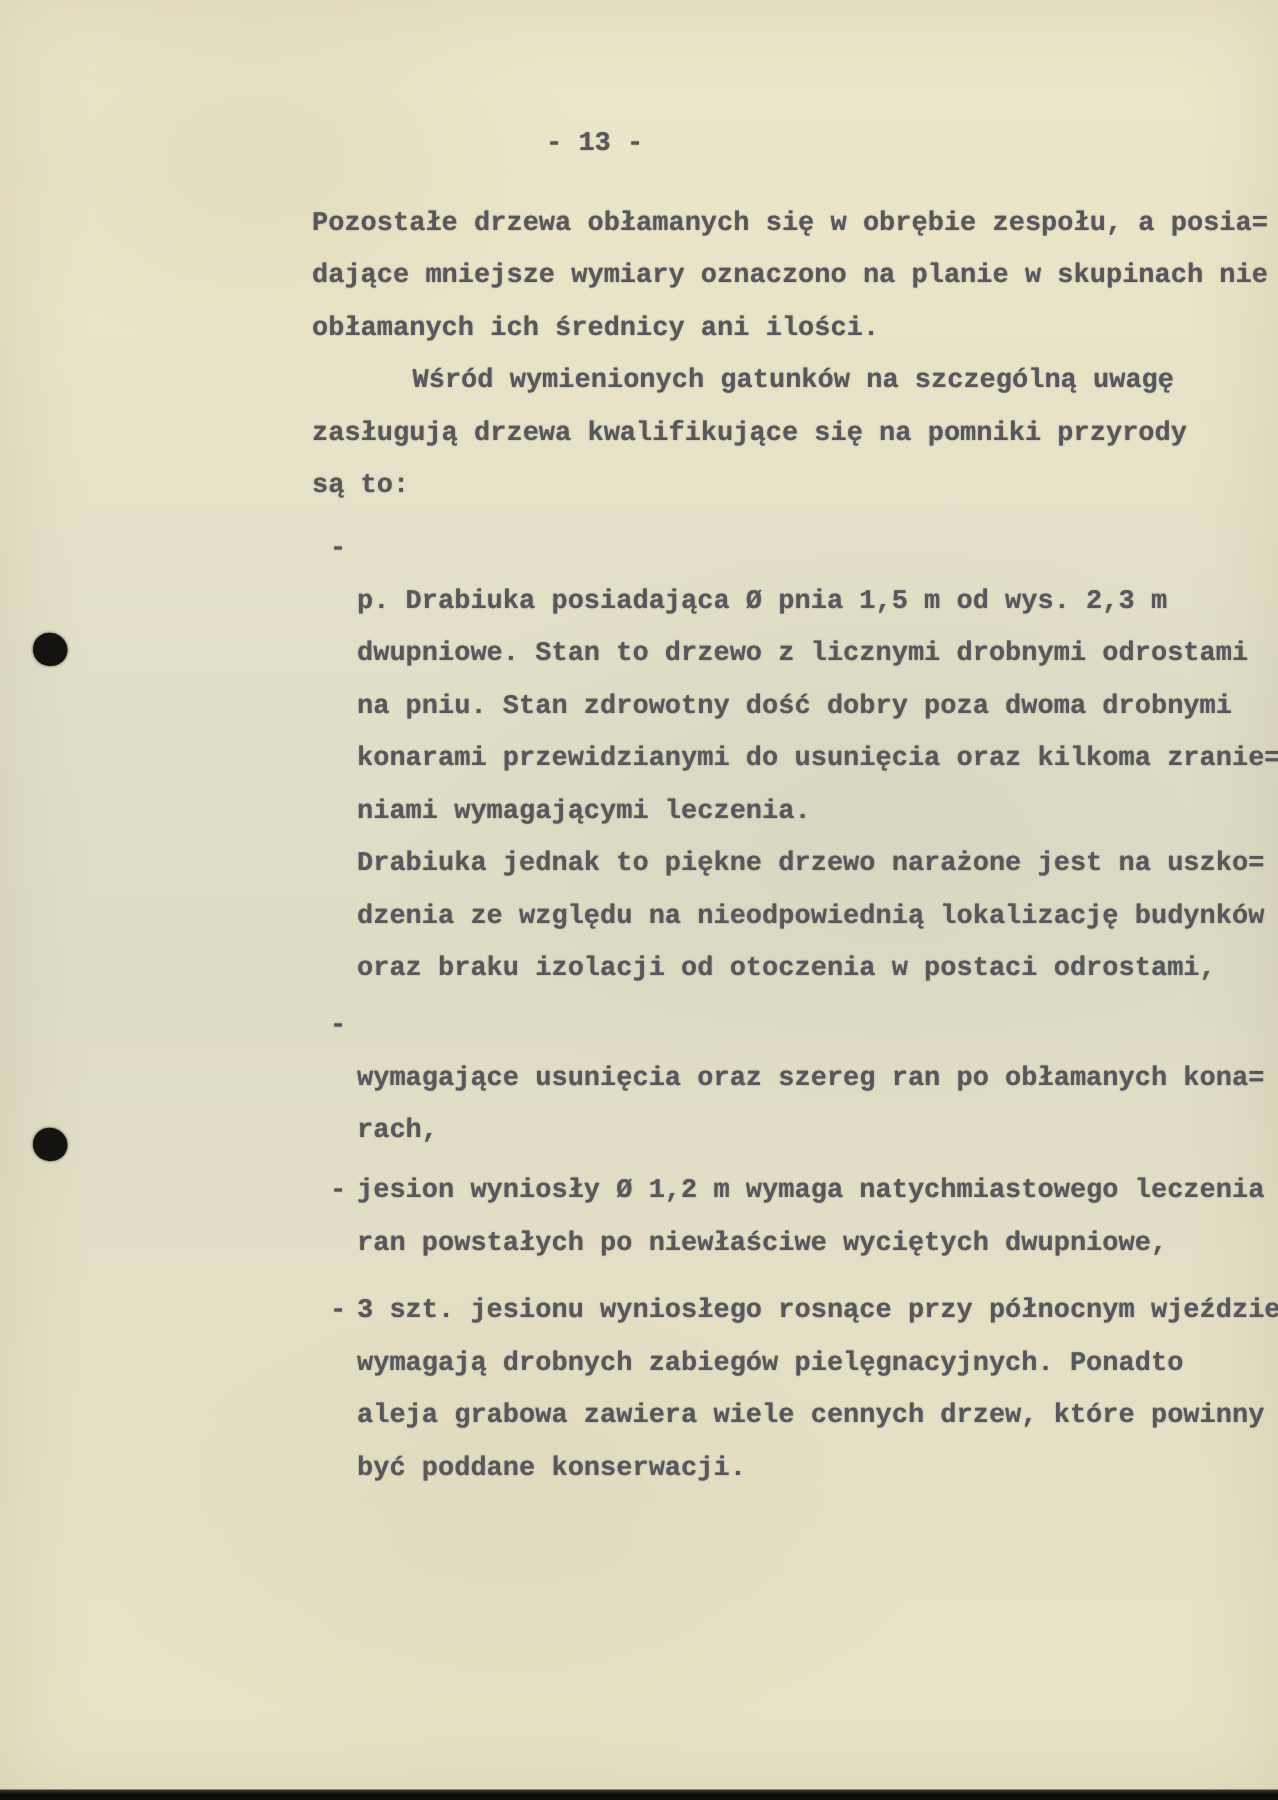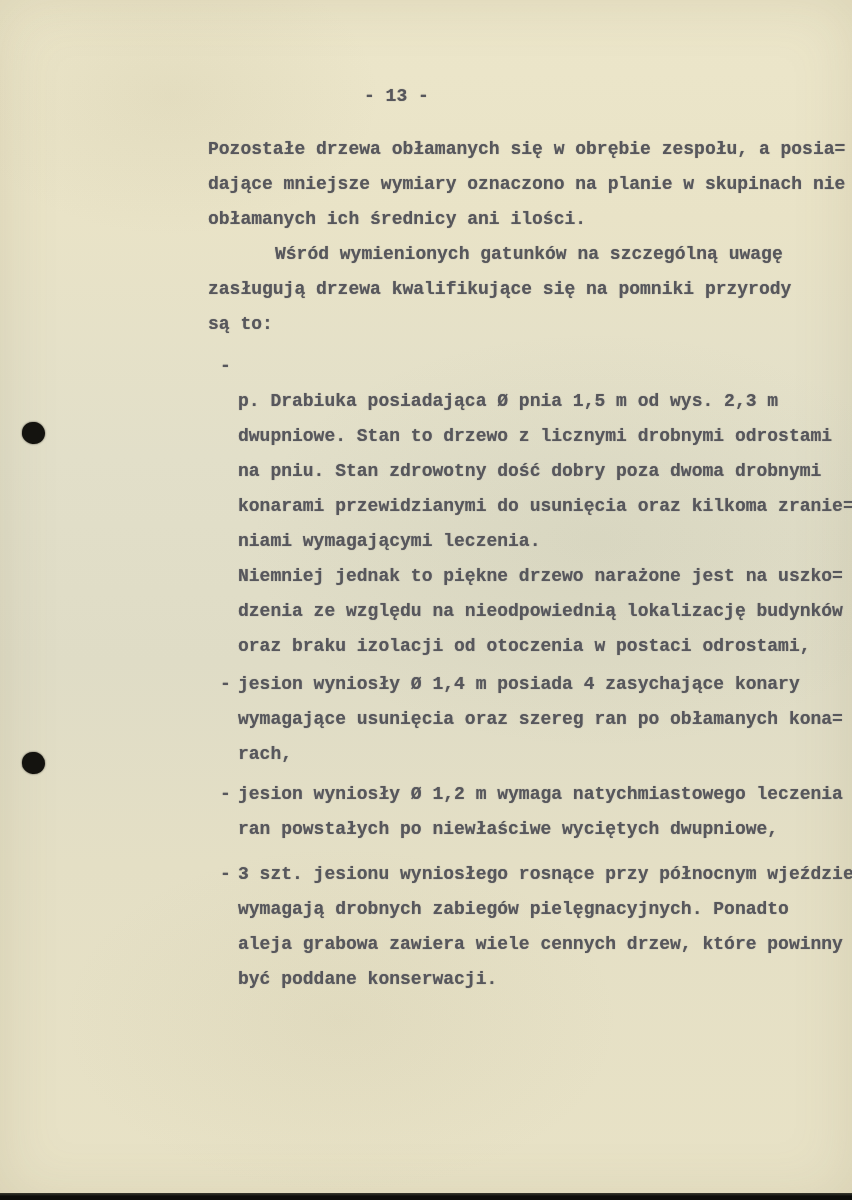--- a/index.html
+++ b/index.html
@@ -75,24 +75,24 @@
       <div class="line para"><span>obłamanych ich średnicy ani ilości.</span></div>
       <div class="line para-indent"><span>Wśród wymienionych gatunków na szczególną uwagę</span></div>
       <div class="line para"><span>zasługują drzewa kwalifikujące się na pomniki przyrody</span></div>
       <div class="line para"><span>są to:</span></div>
       <div class="line bullet" style="margin-top: 7px;"><span class="marker">-</span></div>
       <div class="line bullet-cont"><span>p. Drabiuka posiadająca Ø pnia 1,5 m od wys. 2,3 m</span></div>
       <div class="line bullet-cont"><span>dwupniowe. Stan to drzewo z licznymi drobnymi odrostami</span></div>
       <div class="line bullet-cont"><span>na pniu. Stan zdrowotny dość dobry poza dwoma drobnymi</span></div>
       <div class="line bullet-cont"><span>konarami przewidzianymi do usunięcia oraz kilkoma zranie=</span></div>
       <div class="line bullet-cont"><span>niami wymagającymi leczenia.</span></div>
-      <div class="line bullet-cont"><span>Niemniej jednak to piękne drzewo narażone jest na uszko=</span></div>
+      <div class="line bullet-cont"><span>Drabiuka jednak to piękne drzewo narażone jest na uszko=</span></div>
       <div class="line bullet-cont"><span>dzenia ze względu na nieodpowiednią lokalizację budynków</span></div>
       <div class="line bullet-cont"><span>oraz braku izolacji od otoczenia w postaci odrostami,</span></div>
-      <div class="line bullet" style="margin-top: 3px;"><span class="marker">-</span><span>jesion wyniosły Ø 1,4 m posiada 4 zasychające konary</span></div>
+      <div class="line bullet" style="margin-top: 3px;"><span class="marker">-</span></div>
       <div class="line bullet-cont"><span>wymagające usunięcia oraz szereg ran po obłamanych kona=</span></div>
       <div class="line bullet-cont"><span>rach,</span></div>
       <div class="line bullet" style="margin-top: 5px;"><span class="marker">-</span><span>jesion wyniosły Ø 1,2 m wymaga natychmiastowego leczenia</span></div>
       <div class="line bullet-cont"><span>ran powstałych po niewłaściwe wyciętych dwupniowe,</span></div>
       <div class="line bullet" style="margin-top: 10px;"><span class="marker">-</span><span>3 szt. jesionu wyniosłego rosnące przy północnym wjeździe</span></div>
       <div class="line bullet-cont"><span>wymagają drobnych zabiegów pielęgnacyjnych. Ponadto</span></div>
       <div class="line bullet-cont"><span>aleja grabowa zawiera wiele cennych drzew, które powinny</span></div>
       <div class="line bullet-cont"><span>być poddane konserwacji.</span></div>
     </div>
 

